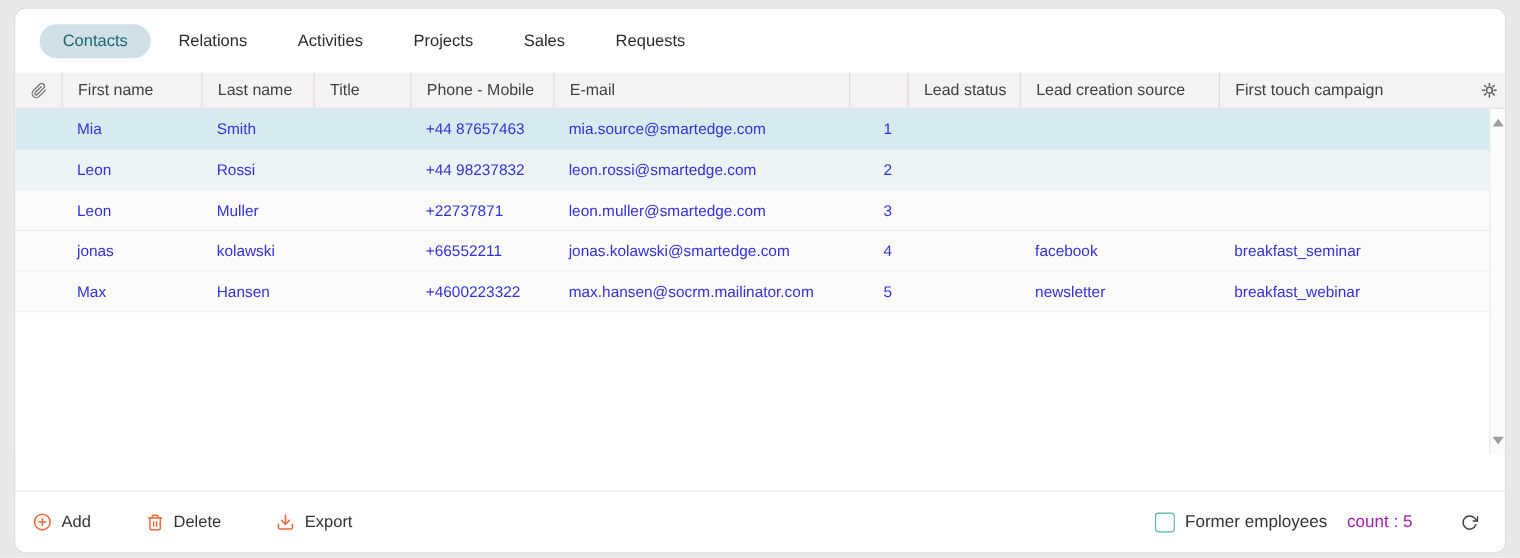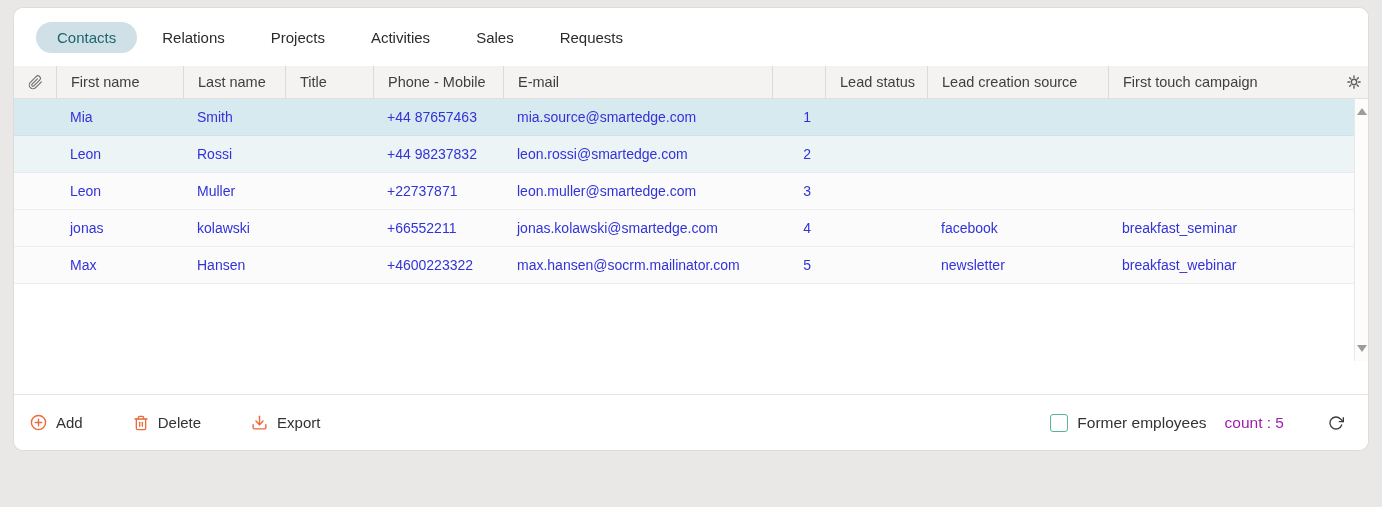--- a/index.html
+++ b/index.html
@@ -6,21 +6,21 @@
   html, body { width: 1382px; height: 507px; }
   body {
     background: #e9e8e6;
     font-family: "Liberation Sans", sans-serif;
     position: relative;
     overflow: hidden;
   }
   .card {
     position: absolute;
     left: 14px; top: 8px;
-    width: 1354px; height: 442px;
+    width: 1354px; height: 494px;
     background: #ffffff;
     border-radius: 9px;
     box-shadow: 0 0 0 1px rgba(0,0,0,0.05);
     display: flex;
     flex-direction: column;
     overflow: hidden;
   }
 
   
   .tabs {
@@ -162,22 +162,22 @@
   .icon { display: inline-flex; align-items: center; justify-content: center; }
 </style>
 </head>
 <body>
 
 <div class="card">
 
   <div class="tabs">
     <div class="tab active">Contacts</div>
     <div class="tab">Relations</div>
+    <div class="tab">Activities</div>
     <div class="tab">Projects</div>
-    <div class="tab">Activities</div>
     <div class="tab">Sales</div>
     <div class="tab">Requests</div>
   </div>
 
   <div class="header-row">
     <div class="header-cells grid-cols">
       <div class="hcell">
         <span class="icon">
           <svg width="15" height="15" viewBox="0 0 24 24" fill="none" stroke="#6e6e6e" stroke-width="1.8" stroke-linecap="round" stroke-linejoin="round">
               <path d="M21.44 11.05l-9.19 9.19a6 6 0 0 1-8.49-8.49l9.19-9.19a4 4 0 0 1 5.66 5.66l-9.2 9.19a2 2 0 0 1-2.83-2.83l8.49-8.48"></path>

